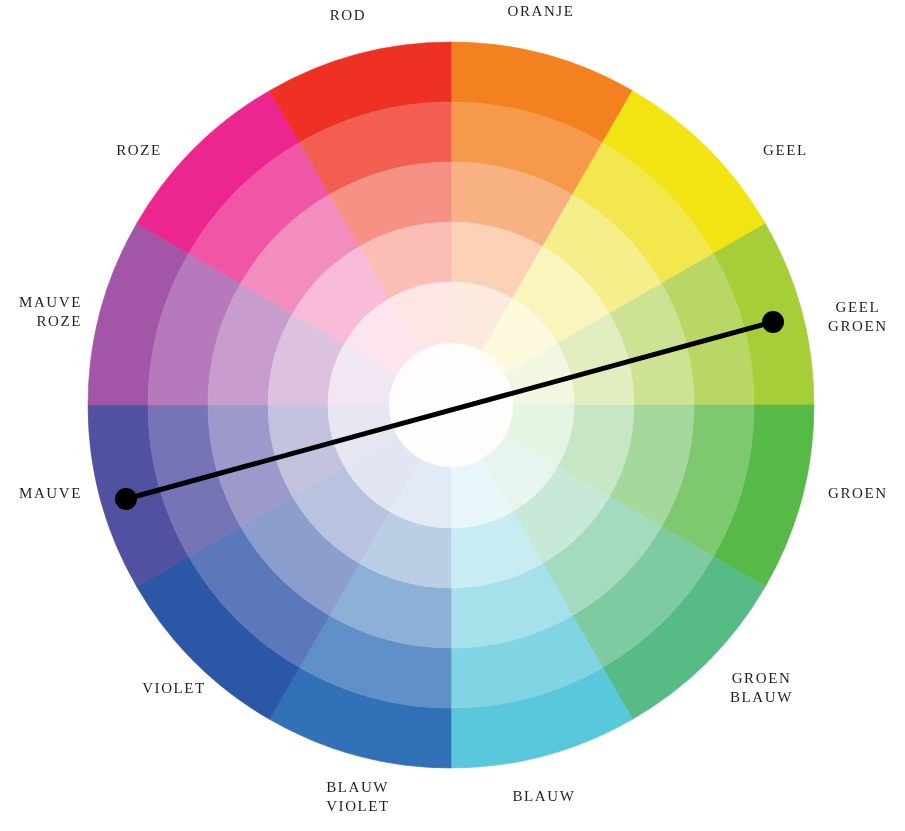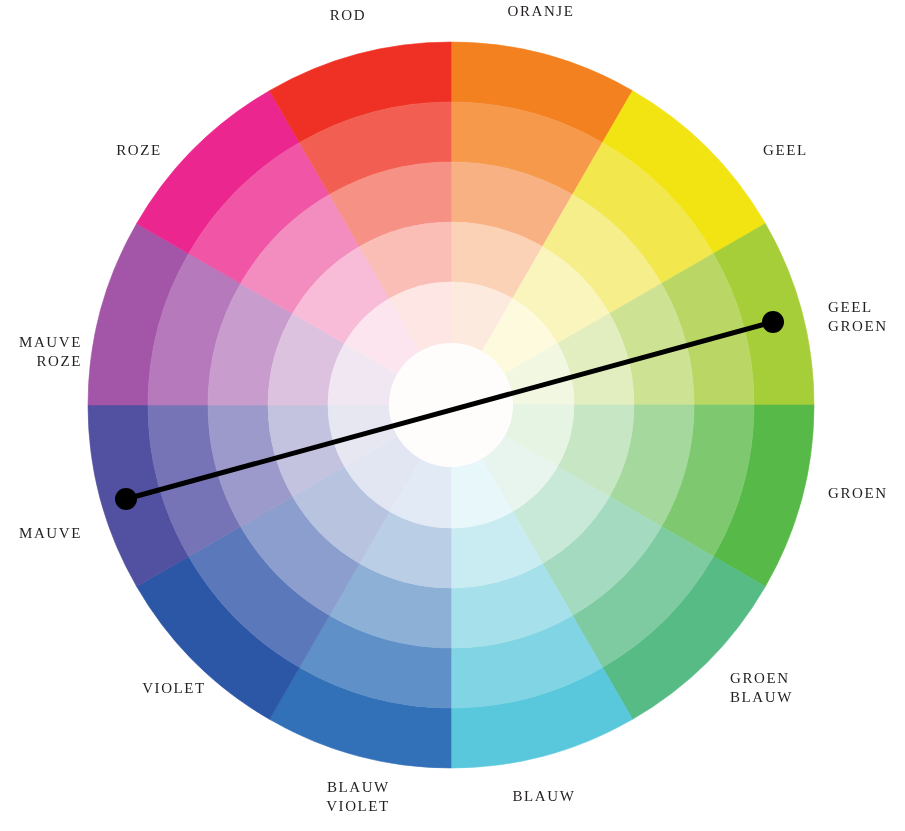--- a/index.html
+++ b/index.html
@@ -33,23 +33,23 @@
     position: absolute;
     color: #231f20;
     font-family: "Liberation Serif", "DejaVu Serif", serif;
     font-size: 15px;
     letter-spacing: 1.6px;
     line-height: 19px;
     white-space: pre-line;
     text-transform: uppercase;
     user-select: none;
   }
-  .lbl-center { transform: translate(-50%, -50%); text-align: right; }
-  .lbl-left   { transform: translate(-100%, -50%); text-align: right; margin-top: 40px; }
-  .lbl-right  { transform: translate(0, -50%); text-align: left; }
+  .lbl-center { transform: translate(-50%, -50%); text-align: left; }
+  .lbl-left   { transform: translate(-100%, -50%); text-align: right; }
+  .lbl-right  { transform: translate(0, -50%); text-align: center; }
 </style>
 </head>
 <body>
 
 <div id="stage">
   <svg id="wheel-svg" viewBox="0 0 905 831" xmlns="http://www.w3.org/2000/svg">
     <g id="wheel-segments">
         <path d="M 451 42 A 363 363 0 0 1 632.5 90.63277842624876 L 602.5 142.59430265331508 A 303 303 0 0 0 451 102 Z" fill="#f4811f" stroke="#f4811f" stroke-width="0.6"></path>
         <path d="M 451 102 A 303 303 0 0 1 602.5 142.59430265331508 L 572.5 194.55582688038143 A 243 243 0 0 0 451 162 Z" fill="#f6994b" stroke="#f6994b" stroke-width="0.6"></path>
         <path d="M 451 162 A 243 243 0 0 1 572.5 194.55582688038143 L 542.5 246.51735110744772 A 183 183 0 0 0 451 222 Z" fill="#f8b183" stroke="#f8b183" stroke-width="0.6"></path>

